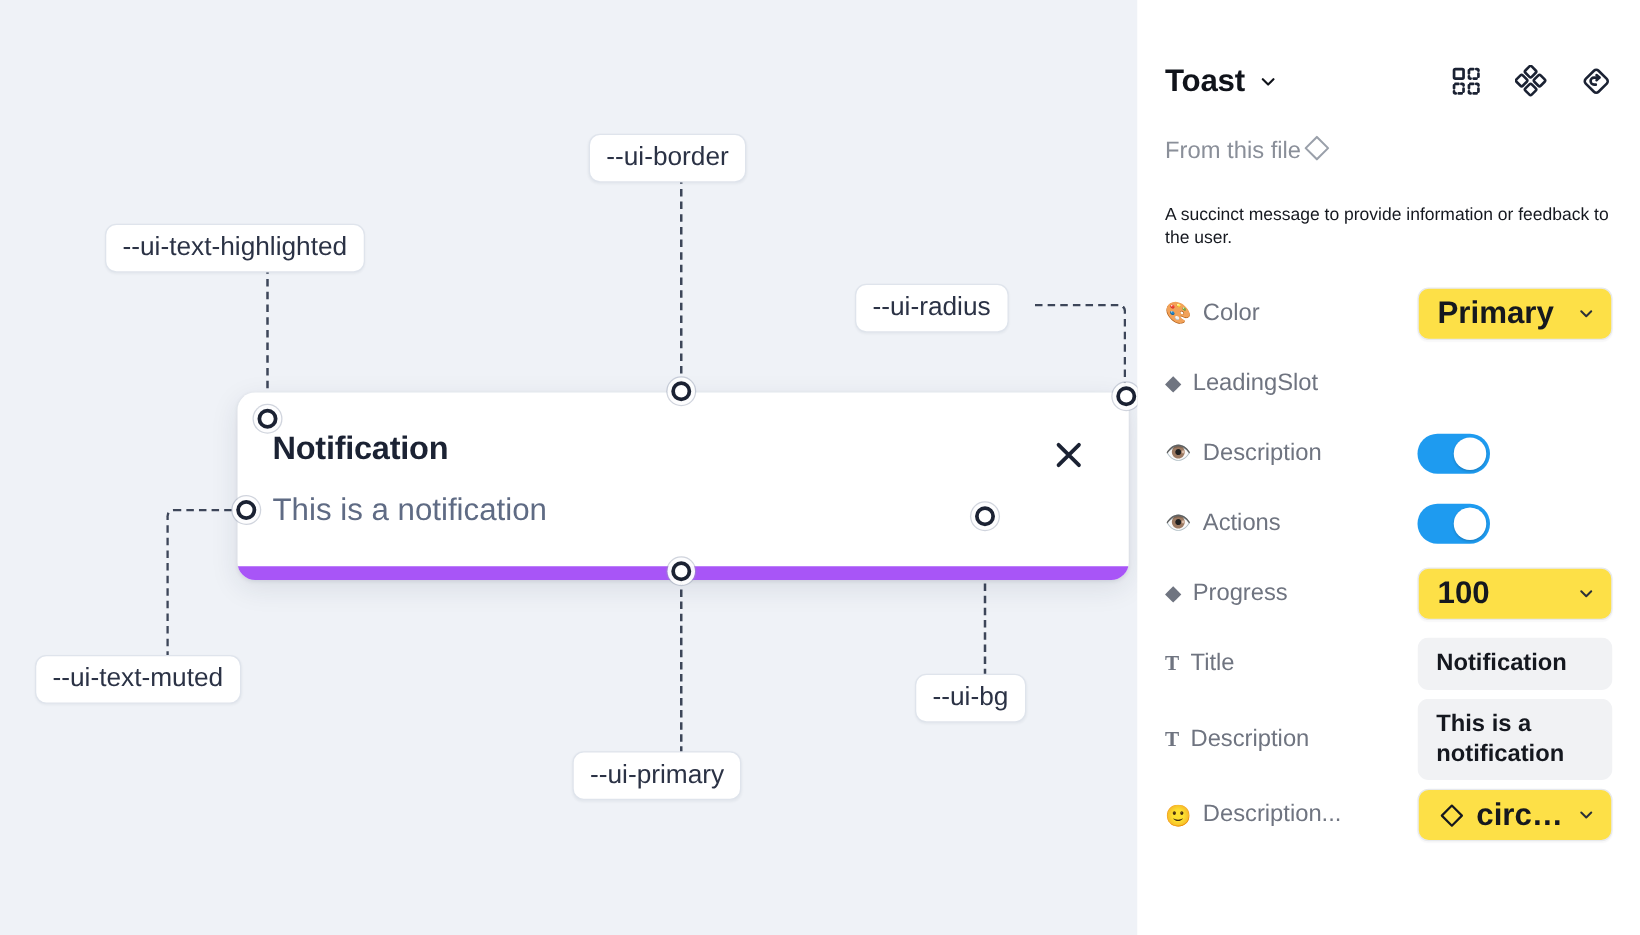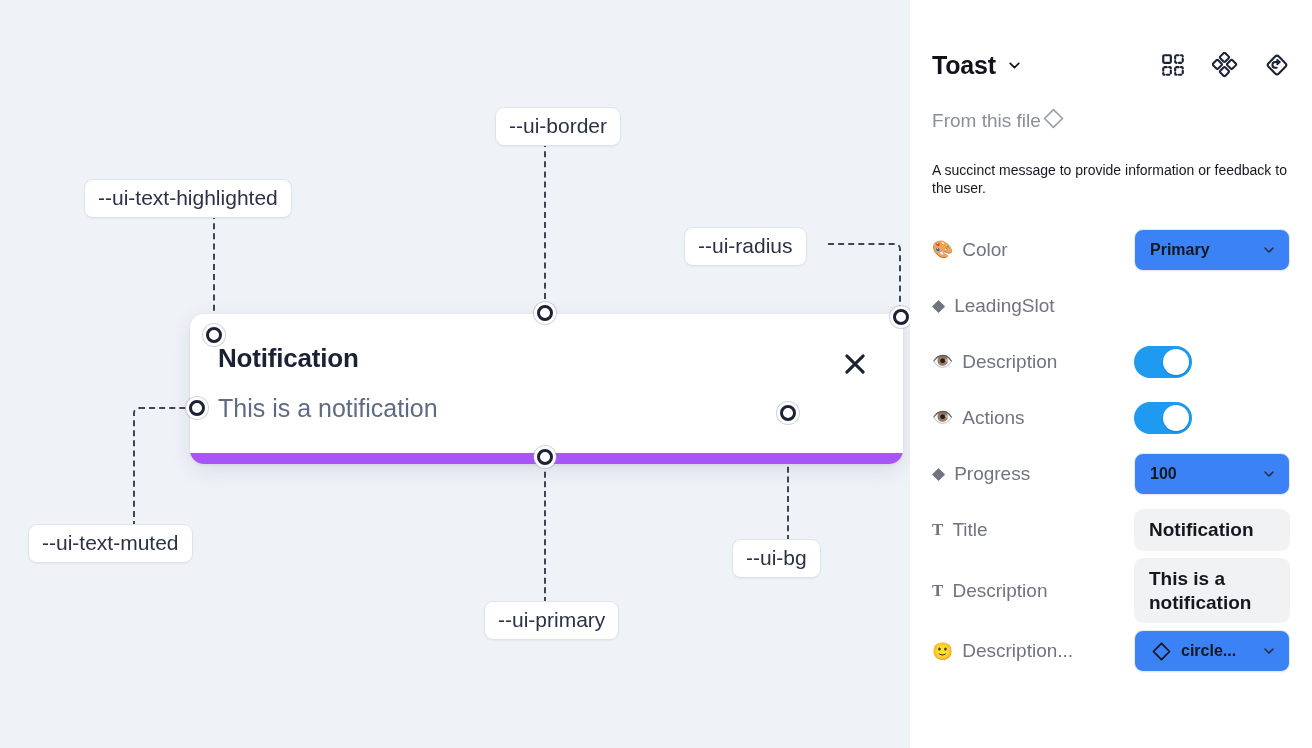--- a/index.html
+++ b/index.html
@@ -154,26 +154,26 @@
     color: #6f7480;
     min-width: 0;
   }
   .prop-label .ptext { white-space: nowrap; overflow: hidden; text-overflow: ellipsis; }
   .prop-emoji { font-size: 17px; line-height: 1; flex: none; }
   .prop-control { flex: none; width: 156px; display: flex; justify-content: flex-start; }
 
   .select {
     width: 156px;
     min-height: 42px;
-    background: #3b82f6;
+    background: #fde047;
     border: 1px solid #e7e9ed;
     border-radius: 9px;
     display: flex; align-items: center;
     padding: 0 12px 0 15px;
-    font-size: 16px; font-weight: 700; color: #15181f;
+    font-size: 25px; font-weight: 700; color: #15181f;
     cursor: pointer;
     box-shadow: 0 1px 1px rgba(20,30,60,.03);
   }
   .select .sval { flex: 1 1 auto; white-space: nowrap; overflow: hidden; text-overflow: ellipsis; }
   .select .scaret { flex: none; margin-left: 6px; color: #2b3038; display: inline-flex; }
   .select .sdiamond { flex: none; margin-right: 8px; display: inline-flex; color: #15181f; }
 
   .textfield {
     width: 156px;
     min-height: 42px;
@@ -229,27 +229,27 @@
       <div class="toast-close">
         <svg viewBox="0 0 24 24" width="28" height="28" fill="none" stroke="currentColor" stroke-width="2.6" stroke-linecap="round">
           <path d="M5 5 L19 19 M19 5 L5 19"></path>
         </svg>
       </div>
       <div class="toast-progress" style="width:100%;"></div>
     </div>
 
     <div class="chip" style="left:84px; top:179px;">--ui-text-highlighted</div>
 
-    <div class="chip" style="left:471px; top:107px;margin-left:24px;">--ui-border</div>
+    <div class="chip" style="left:471px; top:107px;">--ui-border</div>
 
     <div class="chip" style="left:684px; top:227px;">--ui-radius</div>
 
     <div class="chip" style="left:28px; top:524px;">--ui-text-muted</div>
 
-    <div class="chip" style="left:484px; top:601px;">--ui-primary</div>
+    <div class="chip" style="left:458px; top:601px;">--ui-primary</div>
 
     <div class="chip" style="left:732px; top:539px;">--ui-bg</div>
 
     <div class="dot" style="left:206px; top:327px;"></div>
     <div class="dot" style="left:537px; top:305px;"></div>
     <div class="dot" style="left:893px; top:309px;"></div>
     <div class="dot" style="left:189px; top:400px;"></div>
     <div class="dot" style="left:537px; top:449px;"></div>
     <div class="dot" style="left:780px; top:405px;"></div>
   </div>

